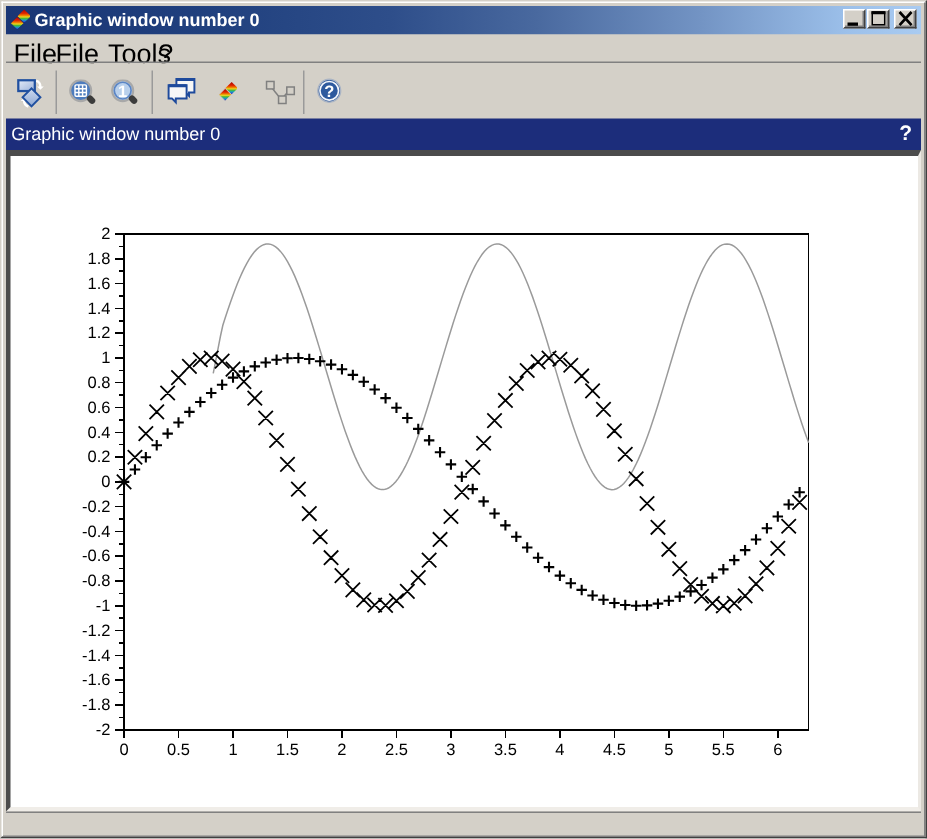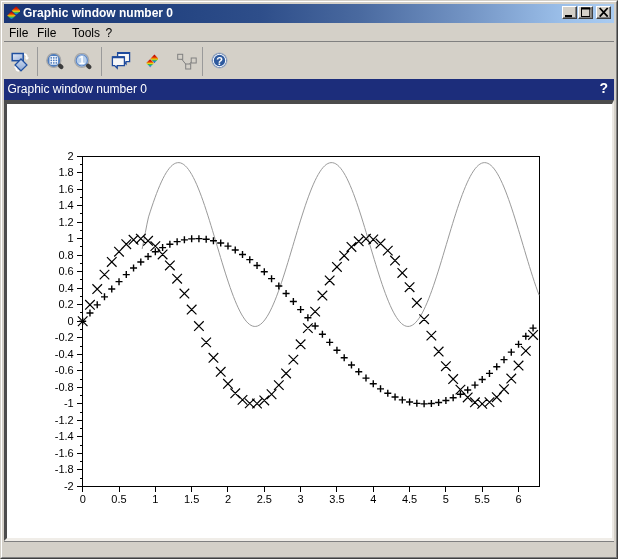--- a/index.html
+++ b/index.html
@@ -1,21 +1,21 @@
 <!DOCTYPE html>
 <html><head><meta charset="utf-8"><style>
 html,body{margin:0;padding:0}
 body{width:618px;height:559px;position:relative;background:#d4d0c8;font-family:"Liberation Sans",sans-serif;overflow:hidden}
 .abs{position:absolute}
 .f1{inset:0;border:1px solid;border-color:#d4d0c8 #404040 #404040 #d4d0c8}
 .f2{inset:1px;border:1px solid;border-color:#fff #808080 #808080 #fff}
 .title{left:4px;top:4px;width:610px;height:18.5px;background:linear-gradient(to right,#1a3675 0%,#20407e 22%,#2e4e8a 42%,#49699f 58%,#7394c4 76%,#9cc0ea 92%,#a9cbf1 100%)}
 .title .txt{position:absolute;left:19px;top:0;line-height:18.5px;font-size:12px;font-weight:bold;color:#fff}
 .btn{position:absolute;top:2px;width:15.3px;height:13.4px;background:#d4d0c8;border:1px solid;border-color:#fff #404040 #404040 #fff;box-shadow:inset -1px -1px 0 #808080;box-sizing:border-box}
-.menu{left:4px;top:22.5px;width:610px;height:18.5px;background:#d4d0c8;font-size:12px;color:#000}
+.menu{left:4px;top:22.5px;width:610px;height:18.5px;background:#d4d0c8;font-size:18px;color:#000}
 .menu span{position:absolute;top:3.5px}
 .groove{left:4px;top:41px;width:610px;height:2px;border-top:1px solid #808080;border-bottom:1px solid #fff}
 .toolbar{left:4px;top:43px;width:610px;height:35.5px;background:#d4d0c8}
 .tsep{position:absolute;top:4px;width:1px;height:29px;background:#9a9a9a}
 .bluebar{left:4px;top:78.5px;width:610px;height:21px;background:#1c2d7b;color:#fff}
 .bluebar .t{position:absolute;left:3.5px;top:3.5px;font-size:12px}
 .bluebar .q{position:absolute;right:6px;top:1px;font-size:14px;font-weight:bold}
 .client{left:4px;top:99.5px;width:610px;height:441px;background:#fff;border-top:4px solid #4c4c4c;border-left:3px solid #4c4c4c;border-right:2px solid #ece9e4;border-bottom:3px solid #f0ede8;box-sizing:border-box}
 .status{left:4px;top:541px;width:610px;height:14px;background:#d4d0c8;border-top:1px solid #808080}
 svg{display:block}

